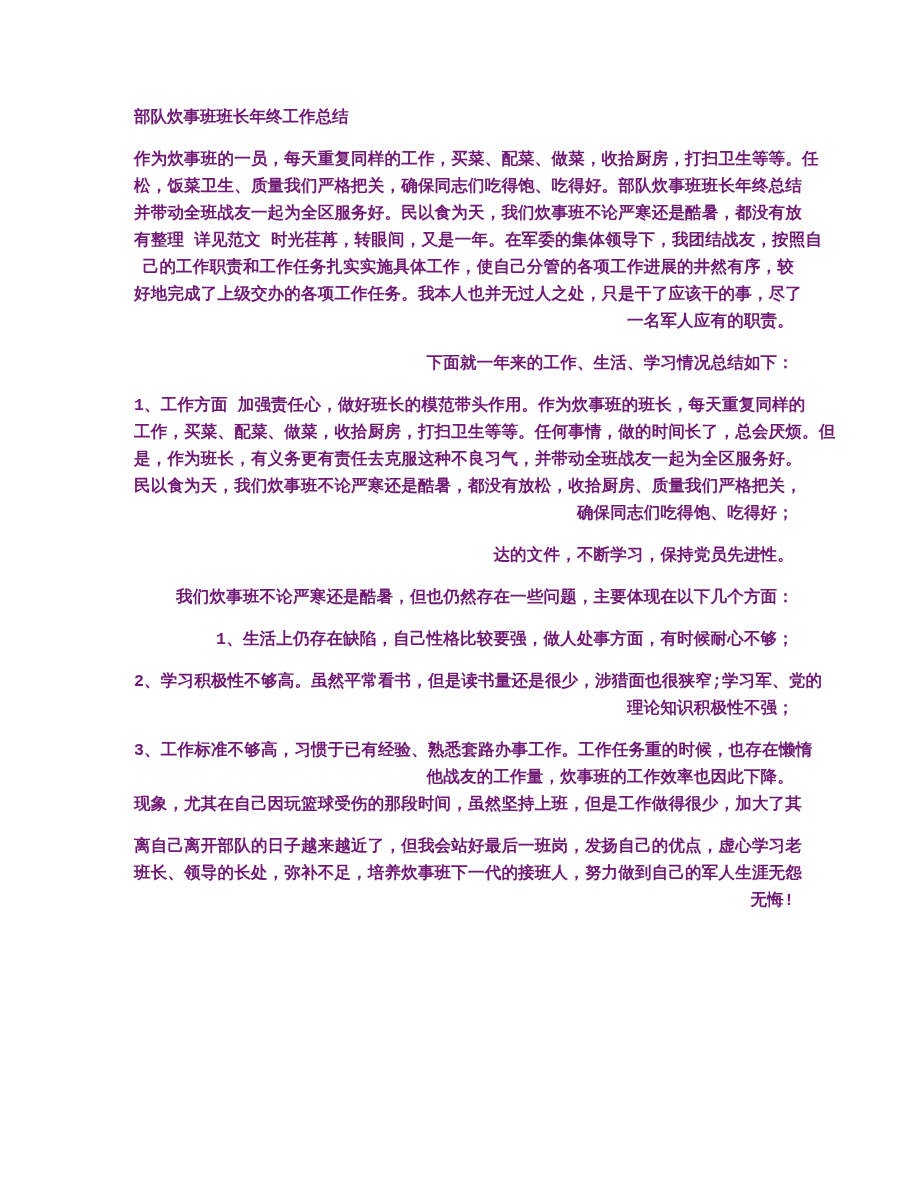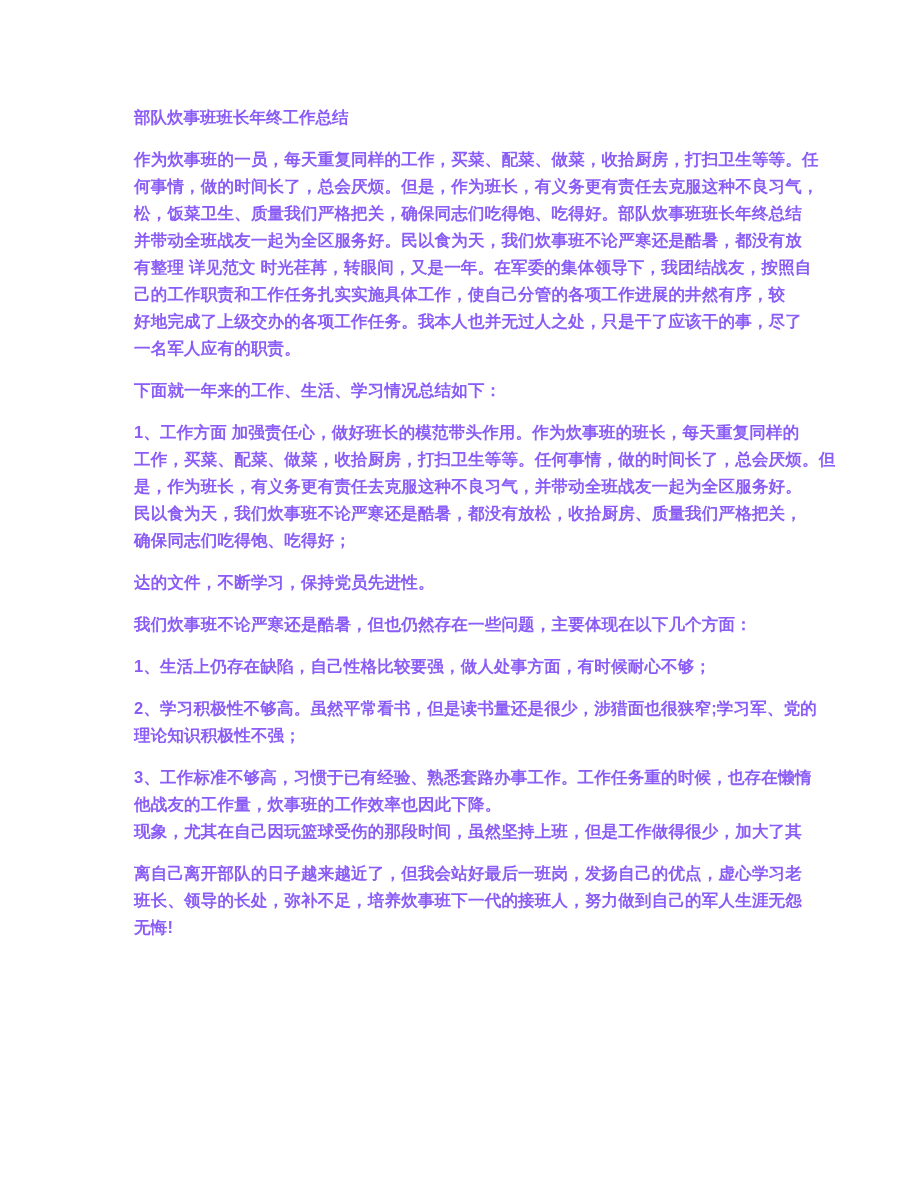--- a/index.html
+++ b/index.html
@@ -1,34 +1,33 @@
 <!DOCTYPE html>
 <html><head>
 <meta charset="utf-8">
 <style>
   html, body { margin: 0; padding: 0; background: #ffffff; }
   body { width: 920px; height: 1191px; position: relative; overflow: hidden; }
   .page {
     position: absolute; left: 134px; top: 104px; width: 660px;
-    font-family: Liberation Sans, sans-serif;
-    font-size: 16.5px; color: #8b5cf6; font-weight: bold;
+    font-family: Liberation Mono, monospace;
+    font-size: 16.5px; color: #701a75; font-weight: bold;
   }
   .title { line-height: 27px; margin: 0 0 15px 0; font-weight: bold; }
-  .para { margin: 0 0 15px 0; }
+  .para { margin: 0 0 15px 0; text-align: right; }
   .line { display: block; line-height: 27px; white-space: nowrap; letter-spacing: 0.2px; }
 </style>
 </head>
 <body>
 
 <div class="page">
   <div class="title">部队炊事班班长年终工作总结</div>
 
   <div class="para">
     <span class="line">作为炊事班的一员，每天重复同样的工作，买菜、配菜、做菜，收拾厨房，打扫卫生等等。任</span>
-    <span class="line">何事情，做的时间长了，总会厌烦。但是，作为班长，有义务更有责任去克服这种不良习气，</span>
     <span class="line">松，饭菜卫生、质量我们严格把关，确保同志们吃得饱、吃得好。部队炊事班班长年终总结</span>
     <span class="line">并带动全班战友一起为全区服务好。民以食为天，我们炊事班不论严寒还是酷暑，都没有放</span>
     <span class="line">有整理 详见范文 时光荏苒，转眼间，又是一年。在军委的集体领导下，我团结战友，按照自</span>
     <span class="line">己的工作职责和工作任务扎实实施具体工作，使自己分管的各项工作进展的井然有序，较</span>
     <span class="line">好地完成了上级交办的各项工作任务。我本人也并无过人之处，只是干了应该干的事，尽了</span>
     <span class="line">一名军人应有的职责。</span>
   </div>
 
   <div class="para">
     <span class="line">下面就一年来的工作、生活、学习情况总结如下：</span>

